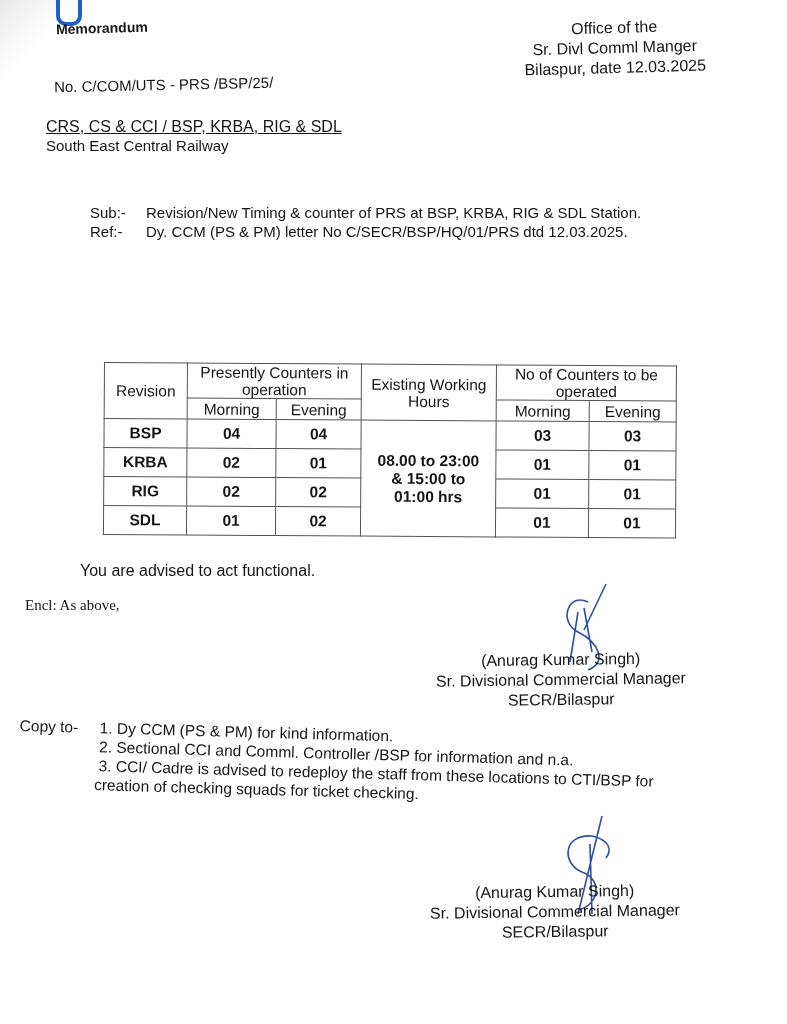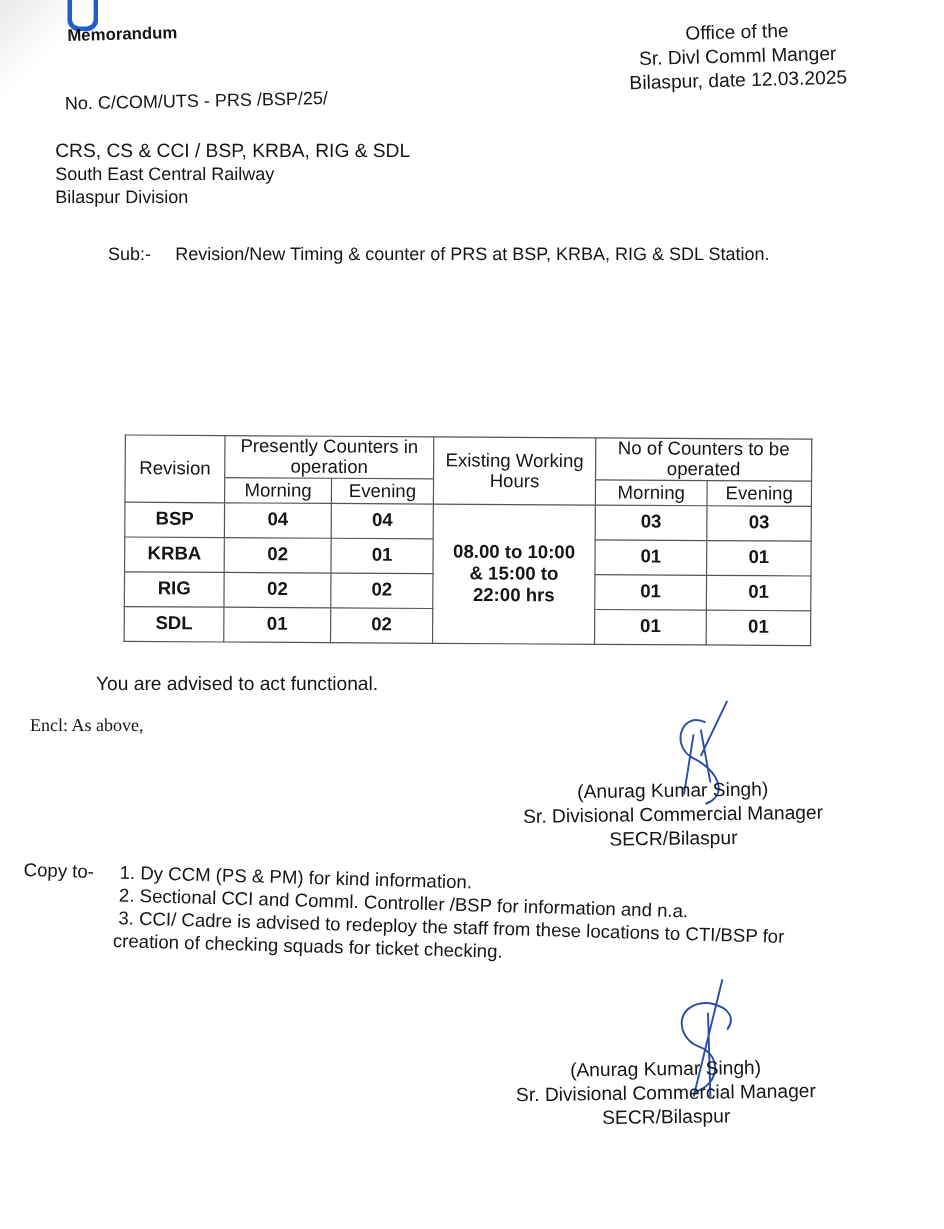--- a/index.html
+++ b/index.html
@@ -13,21 +13,21 @@
     .page { position: absolute; inset: 0; background: linear-gradient(135deg, #e9e9e9 0px, #ffffff 60px, #ffffff 100%); }
     .abs { position: absolute; white-space: nowrap; }
     .clip {
       position: absolute; left: 56px; top: -10px; width: 18px; height: 32px;
       border: 4px solid #1f5fc9; border-top: none; border-radius: 0 0 10px 10px;
     }
     .memo-title { left: 56px; top: 20px; font-size: 14px; font-weight: bold; transform: rotate(-1.5deg); }
     .office { left: 524px; top: 18px; font-size: 16px; line-height: 20px; text-align: center; transform: rotate(-1.5deg); }
     .ref-no { left: 54px; top: 76px; font-size: 15px; transform: rotate(-1.2deg); }
     .to-block { left: 46px; top: 117px; font-size: 15px; line-height: 19px; }
-    .to-block .big { font-size: 16px; }
+    .to-block .big { font-size: 16px; text-decoration: underline; }
     .sub-block { left: 90px; top: 203px; font-size: 15px; line-height: 19px; }
     .sub-block .lbl { display: inline-block; width: 56px; }
     .para { left: 39px; top: 262px; width: 718px; font-size: 15.5px; line-height: 19px; white-space: normal; text-align: justify; }
     .para .indent { display: inline-block; width: 52px; }
     .tbl {
       position: absolute; left: 104px; top: 362px; border-collapse: collapse;
       font-size: 15.5px; transform: rotate(0.35deg); transform-origin: left top;
     }
     .tbl td, .tbl th { border: 1.2px solid #555; text-align: center; font-weight: normal; padding: 0 4px; }
     .tbl th { line-height: 17px; }
@@ -59,26 +59,28 @@
     <div>Office of the</div>
     <div>Sr. Divl Comml Manger</div>
     <div>Bilaspur, date 12.03.2025</div>
   </div>
 
   <div class="abs ref-no">No. C/COM/UTS - PRS /BSP/25/</div>
 
   <div class="abs to-block">
     <div class="big">CRS, CS &amp; CCI / BSP, KRBA, RIG &amp; SDL</div>
     <div>South East Central Railway</div>
-    <div>Bilaspur Division</div>
   </div>
 
   <div class="abs sub-block">
     <div>
       <span class="lbl">Sub:-</span><span>Revision/New Timing &amp; counter of PRS at BSP, KRBA, RIG &amp; SDL Station.</span>
+    </div>
+    <div>
+      <span class="lbl">Ref:-</span><span>Dy. CCM (PS &amp; PM) letter No C/SECR/BSP/HQ/01/PRS dtd 12.03.2025.</span>
     </div>
   </div>
 
 
   <table class="tbl">
     <tbody>
         <tr>
       <th rowspan="2" class="w-loc">Revision</th>
       <th colspan="2" style="width:150px">Presently Counters in operation</th>
       <th rowspan="2" class="w-h">Existing Working Hours</th>
@@ -88,23 +90,23 @@
       <th class="w-m">Morning</th>
       <th class="w-e">Evening</th>
       <th class="w-m2">Morning</th>
       <th class="w-e2">Evening</th>
     </tr>
     <tr>
       <td>BSP</td>
       <td>04</td>
       <td>04</td>
       <td rowspan="4" class="hours">
-        <div>08.00 to 10:00</div>
+        <div>08.00 to 23:00</div>
         <div>&amp; 15:00 to</div>
-        <div>22:00 hrs</div>
+        <div>01:00 hrs</div>
       </td>
       <td>03</td>
       <td>03</td>
     </tr>
     <tr>
       <td>KRBA</td>
       <td>02</td>
       <td>01</td>
       <td>01</td>
       <td>01</td>

